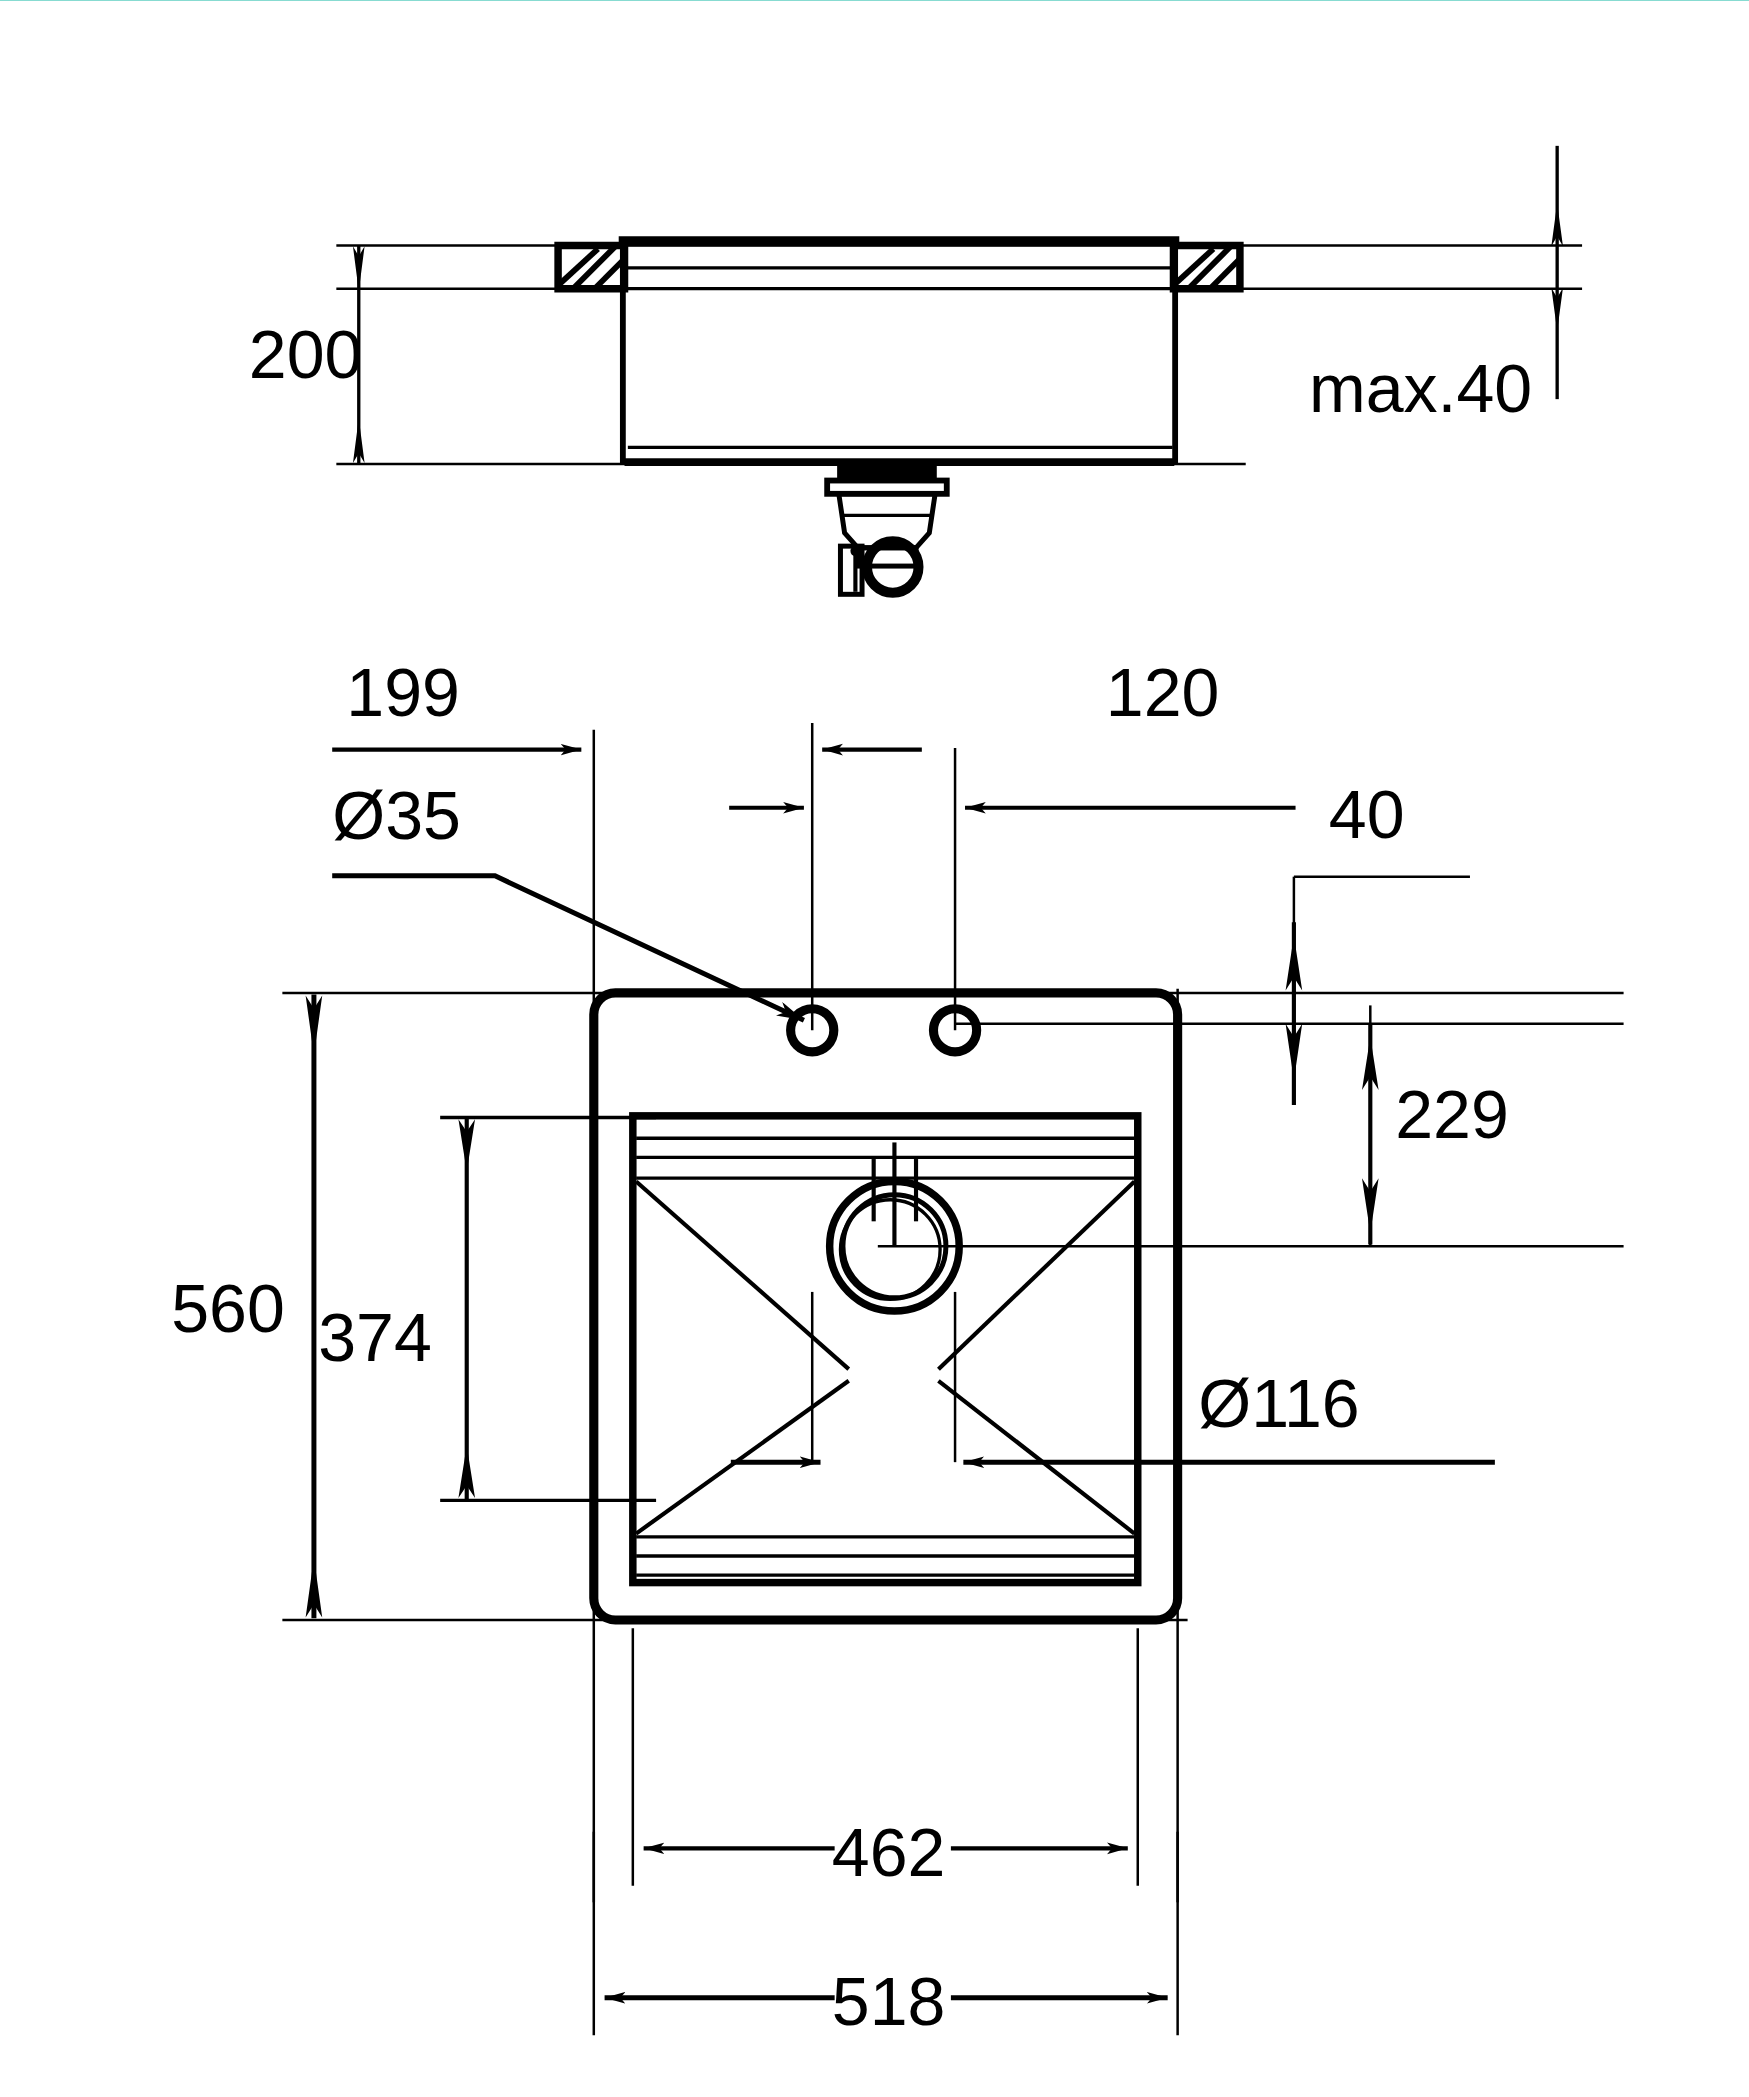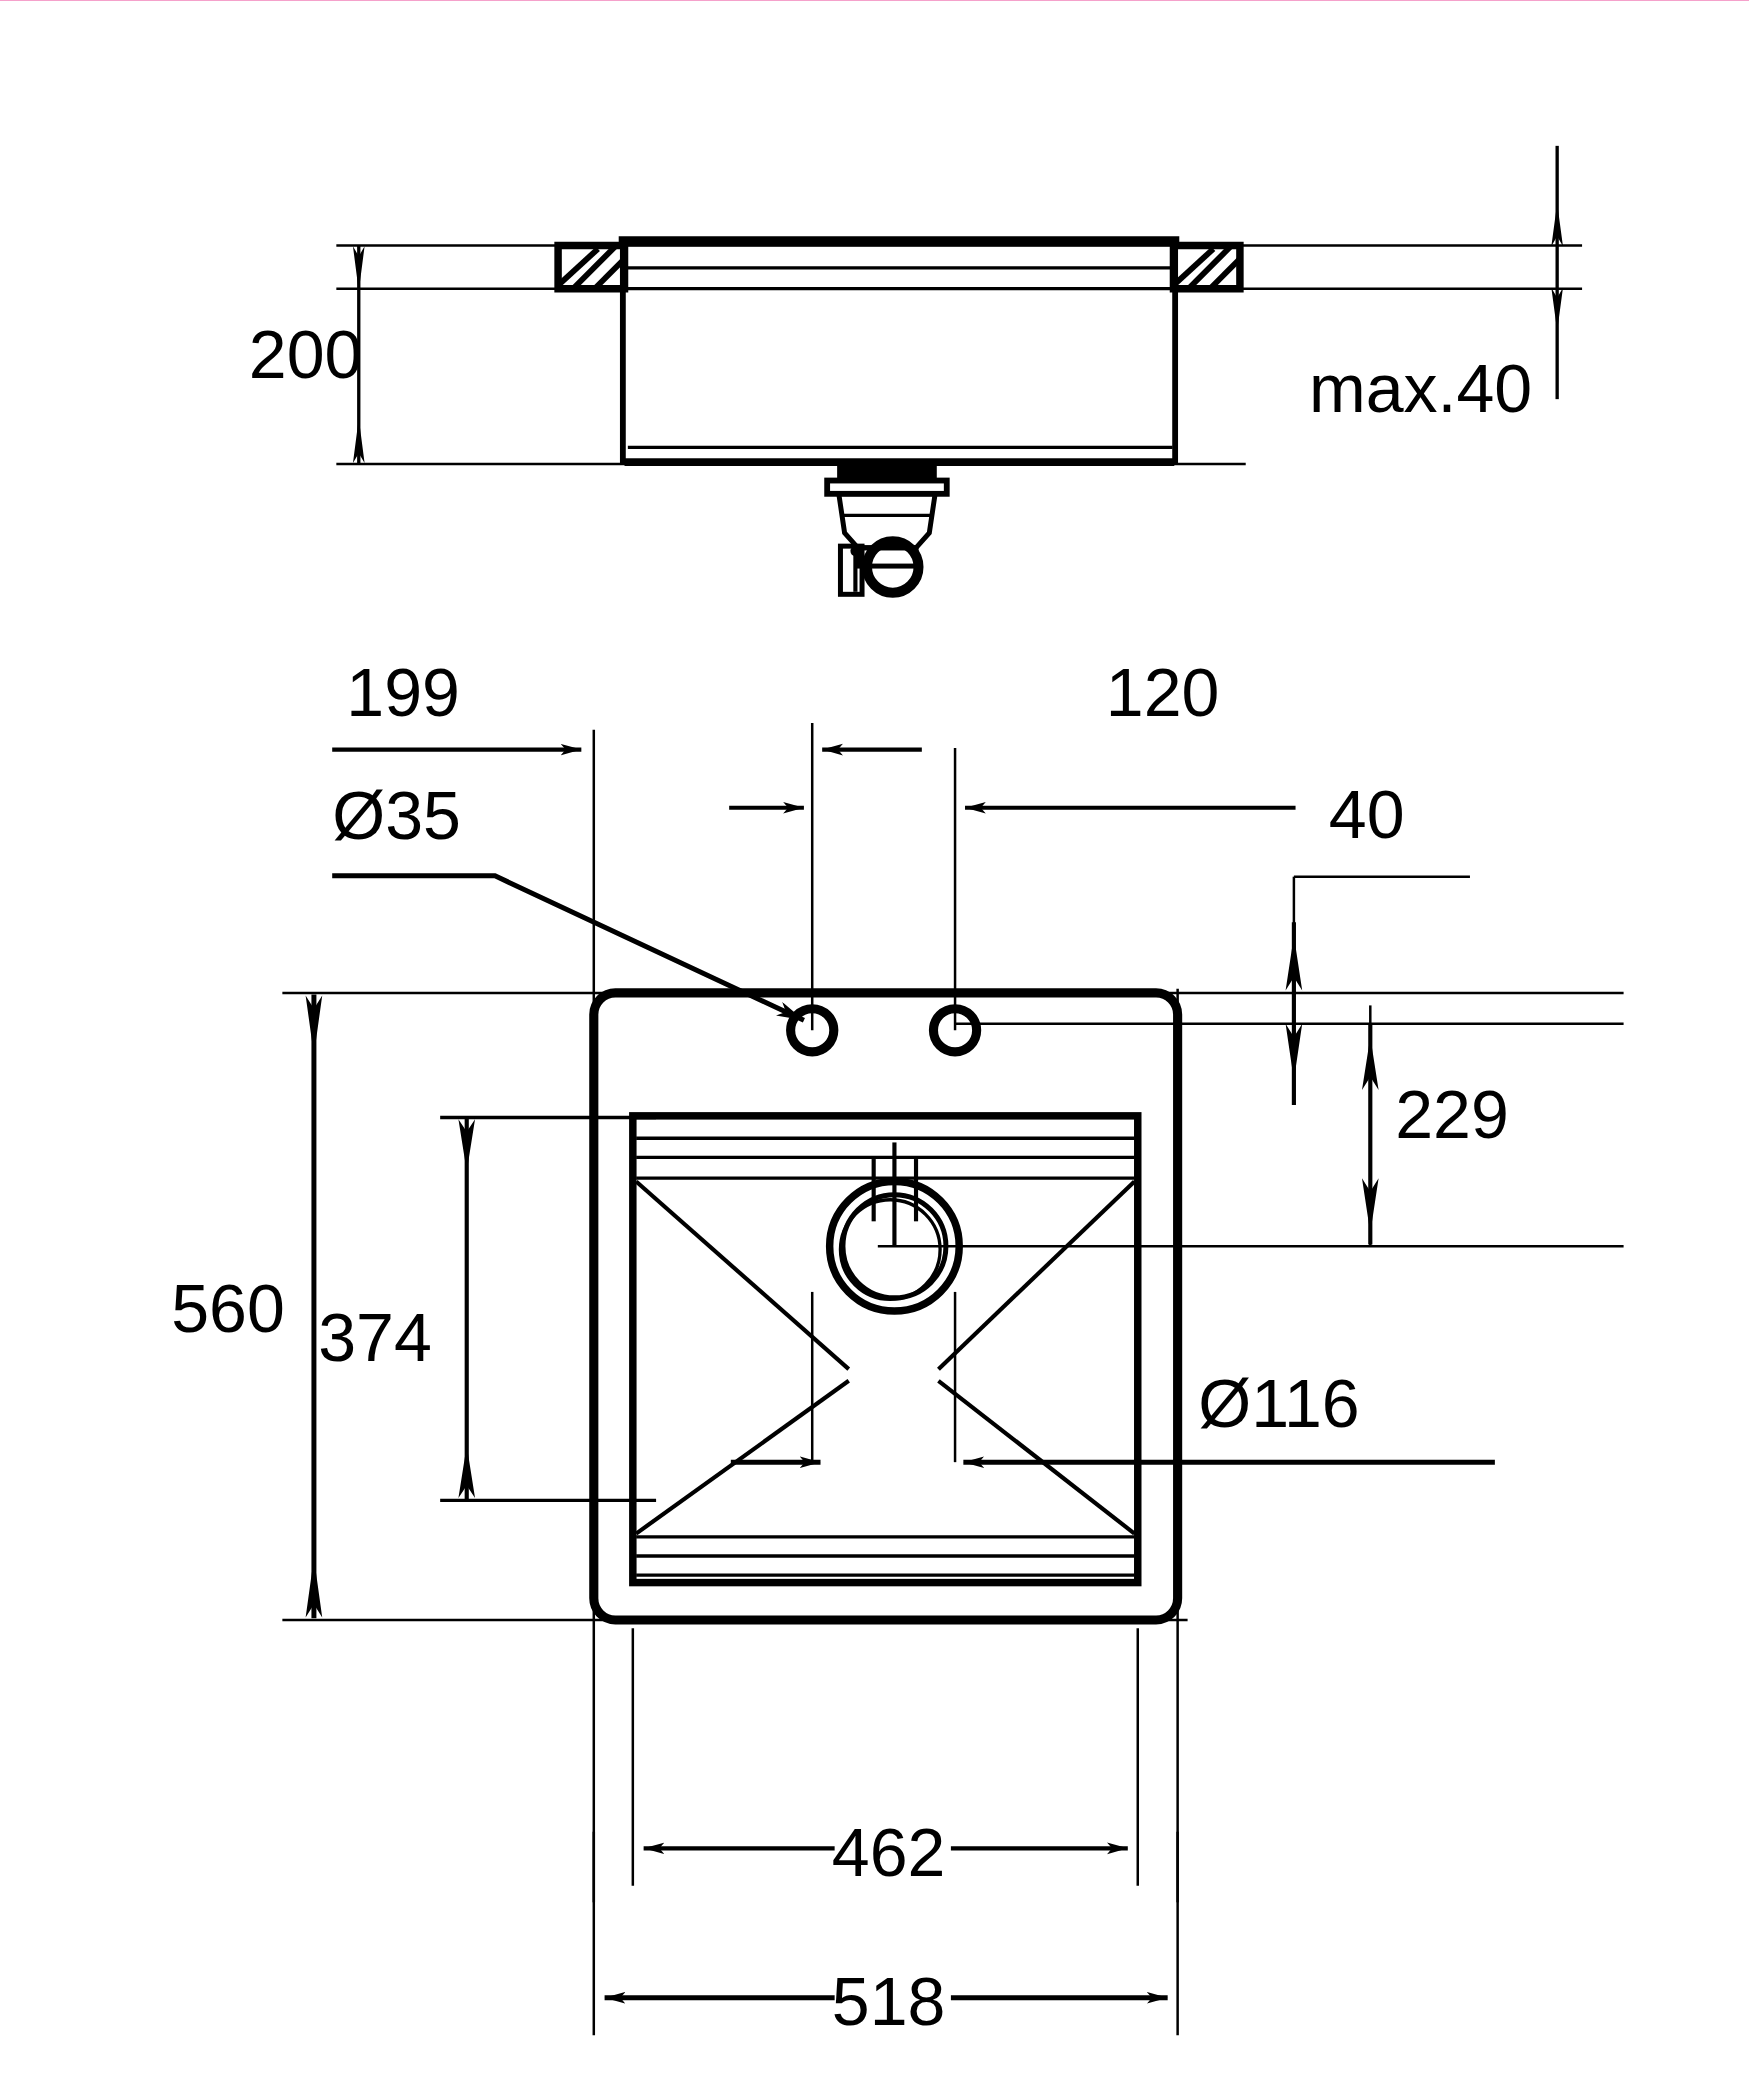--- a/index.html
+++ b/index.html
@@ -8,21 +8,21 @@
     padding: 0;
     background: #ffffff;
   }
   body {
     font-family: "Liberation Sans", sans-serif;
   }
   #sheet {
     position: relative;
     width: 1749px;
     height: 2082px;
-    background: #ec4899;
+    background: #14b8a6;
     overflow: hidden;
   }
   #sheet svg {
     display: block;
     width: 1749px;
     height: 2098px;
   }
   text.dim {
     font-family: "Liberation Sans", sans-serif;
     font-size: 82px;

